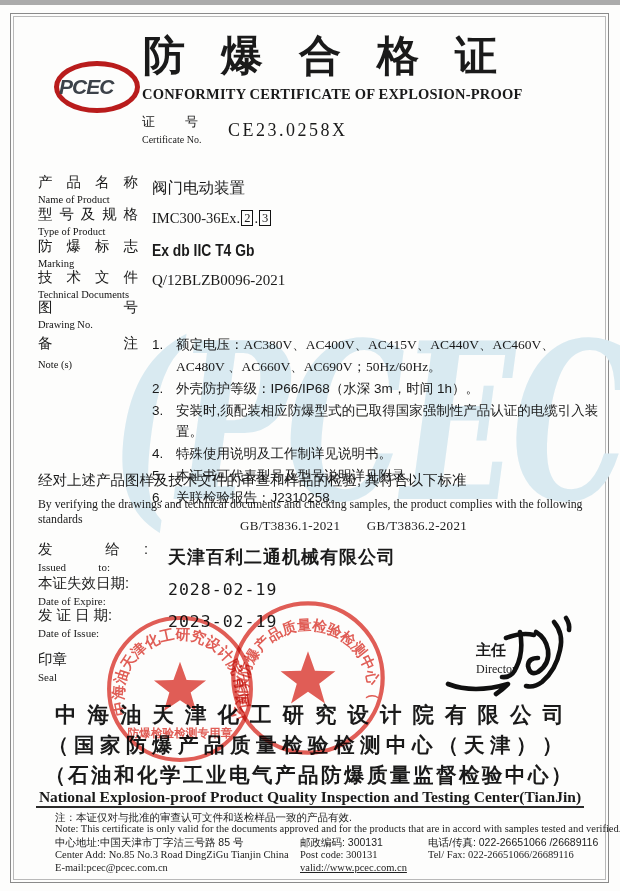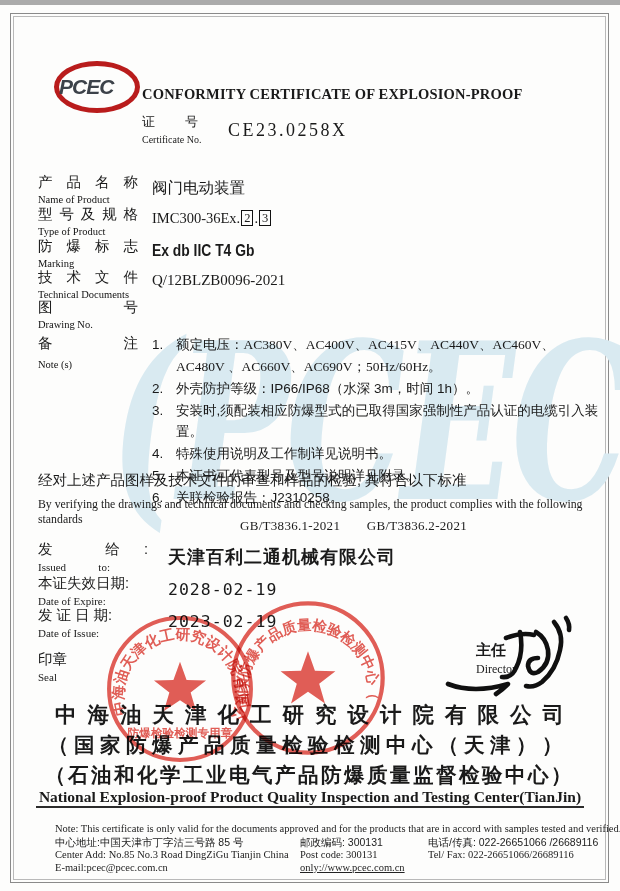--- a/index.html
+++ b/index.html
@@ -88,20 +88,21 @@
     <div class="frame-inner"></div>
   </div>
 
   <div class="watermark">(PCEC)</div>
 
   <div class="content">
 
     <div class="logo">
       <span>PCEC</span>
     </div>
+    <div class="title-zh">防爆合格证</div>
     <div class="subtitle-en">CONFORMITY CERTIFICATE OF EXPLOSION-PROOF</div>
     <div class="certlabel">
       <div class="zh">证 号</div>
       <div class="en">Certificate No.</div>
     </div>
     <div class="certno">CE23.0258X</div>
 
     <div class="flabel" style="top:173px">
       <div class="zh">产 品 名 称</div>
       <div class="en">Name of Product</div>
@@ -206,29 +207,30 @@
         <path d="M136 10 Q140 16 139 22"></path>
       </g>
     </svg>
 
     <div class="org1">中海油天津化工研究设计院有限公司</div>
     <div class="org2">（国家防爆产品质量检验检测中心（天津））</div>
     <div class="org3">（石油和化学工业电气产品防爆质量监督检验中心）</div>
     <div class="org4">National Explosion-proof Product Quality Inspection and Testing Center(TianJin)</div>
     <div class="org-rule"></div>
 
+    <div class="foot" style="left:55px; top:811px">注：本证仅对与批准的审查认可文件和送检样品一致的产品有效.</div>
     <div class="foot en" style="left:55px; top:823px">Note: This certificate is only valid for the documents approved and for the products that are in accord with samples tested and verified.</div>
     <div class="foot" style="left:55px; top:836px">中心地址:中国天津市丁字沽三号路 85 号</div>
     <div class="foot" style="left:300px; top:836px">邮政编码: 300131</div>
     <div class="foot" style="left:428px; top:836px">电话/传真: 022-26651066 /26689116</div>
     <div class="foot en" style="left:55px; top:849px">Center Add: No.85 No.3 Road DingZiGu Tianjin China</div>
     <div class="foot en" style="left:300px; top:849px">Post code: 300131</div>
     <div class="foot en" style="left:428px; top:849px">Tel/ Fax: 022-26651066/26689116</div>
     <div class="foot en" style="left:55px; top:862px">E-mail:pcec@pcec.com.cn</div>
-    <div class="foot en underline" style="left:300px; top:862px">only://www.pcec.com.cn</div>
+    <div class="foot en underline" style="left:300px; top:862px">valid://www.pcec.com.cn</div>
   </div>
 
   <svg class="stamp" style="left:104px; top:613px" width="152" height="152" viewBox="0 0 150 150">
     <defs>
         <path id="arc1" d="M 22 100 A 56 56 0 1 1 128 100" fill="none"></path>
       </defs>
     <circle cx="75" cy="75" r="70" fill="none" stroke="#dd4239" stroke-width="4"></circle>
     <path d="M75 48 L81.5 66.1 L100.7 66.7 L85.5 78.4 L90.9 96.8 L75 86 L59.1 96.8 L64.5 78.4 L49.3 66.7 L68.5 66.1 Z" fill="#dd4239"></path>
     <text font-size="14.5" fill="#dd4239" font-weight="bold">
       <textPath href="#arc1">中海油天津化工研究设计院有限公司</textPath>

